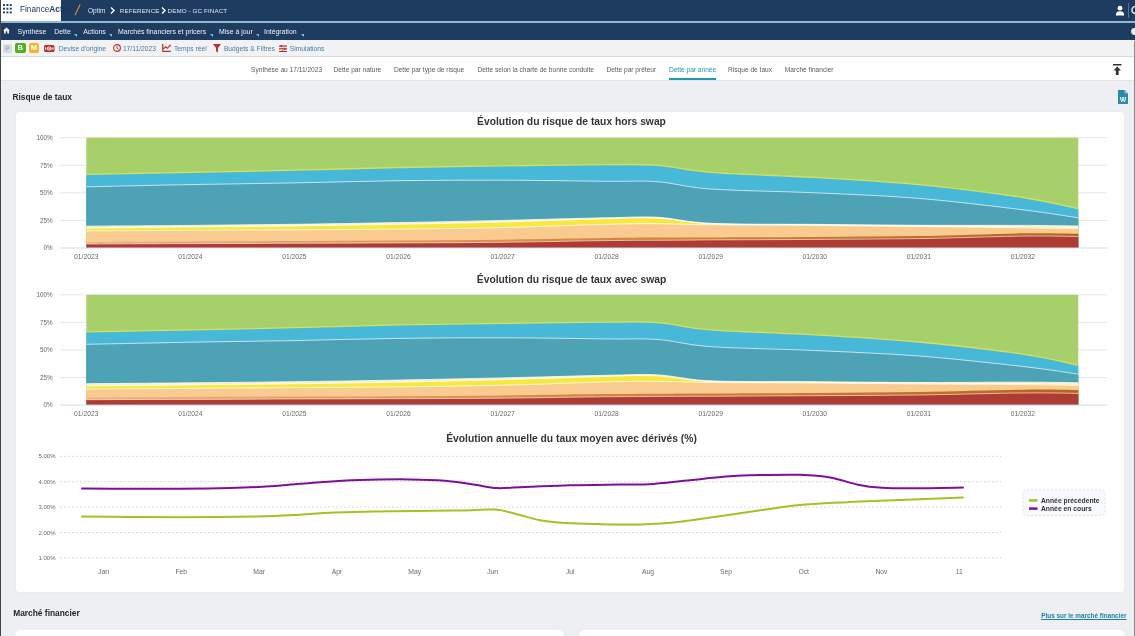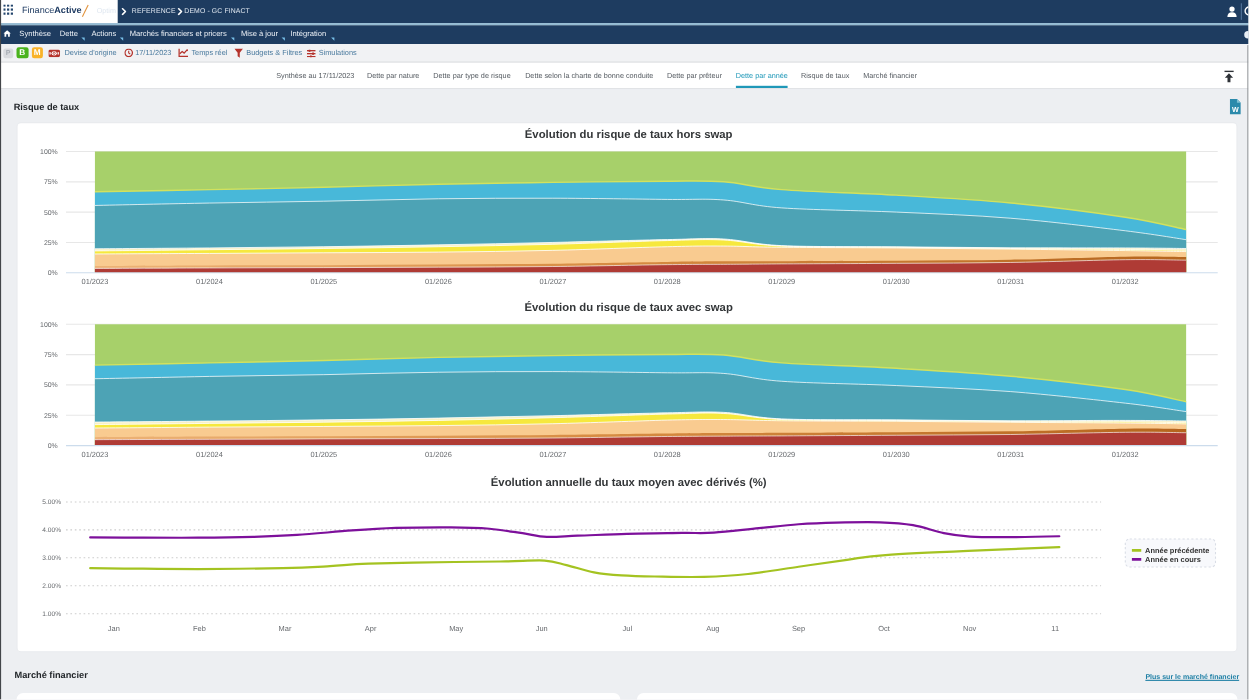--- a/index.html
+++ b/index.html
@@ -1,20 +1,20 @@
 <!DOCTYPE html>
 <html><head>
 <meta charset="utf-8">
 <style>
 * { margin:0; padding:0; box-sizing:border-box; }
 html,body { width:1135px; height:636px; overflow:hidden; font-family:"Liberation Sans",sans-serif; background:#edeff2; }
 .abs { position:absolute; }
 #page { position:relative; width:1135px; height:636px; }
 #bar1 { position:absolute; left:0; top:0; width:1135px; height:21px; background:#1e3c60; }
-#logobox { position:absolute; left:0; top:0; width:107px; height:21px; background:#ffffff; }
+#logobox { position:absolute; left:0; top:0; width:61px; height:21px; background:#ffffff; }
 #logotxt { position:absolute; left:20px; top:5px; font-size:8.25px; color:#1d3a61; white-space:nowrap; }
 #logotxt b { font-weight:bold; }
 #slash { position:absolute; left:76.8px; top:4px; width:1.4px; height:12px; background:#e2943e; transform:rotate(26deg); }
 .crumb { position:absolute; top:7px; font-size:6.4px; color:#dfe7f0; white-space:nowrap; }
 #blueline { position:absolute; left:0; top:21px; width:1135px; height:1.5px; background:#93bad2; }
 #bar2 { position:absolute; left:0; top:22.5px; width:1135px; height:17px; background:#1e3c60; }
 .mitem { position:absolute; top:5px; font-size:6.9px; color:#eef2f7; white-space:nowrap; }
 .caret { position:absolute; top:11.5px; width:0; height:0; border-top:3px solid #79c0e8; border-left:3px solid transparent; }
 #toolbar { position:absolute; left:0; top:39.5px; width:1135px; height:17.5px; background:#f1f2f4; border-bottom:1px solid #d7d9dc; }
 .chip { position:absolute; border-radius:2px; color:#fff; font-weight:bold; text-align:center; }

